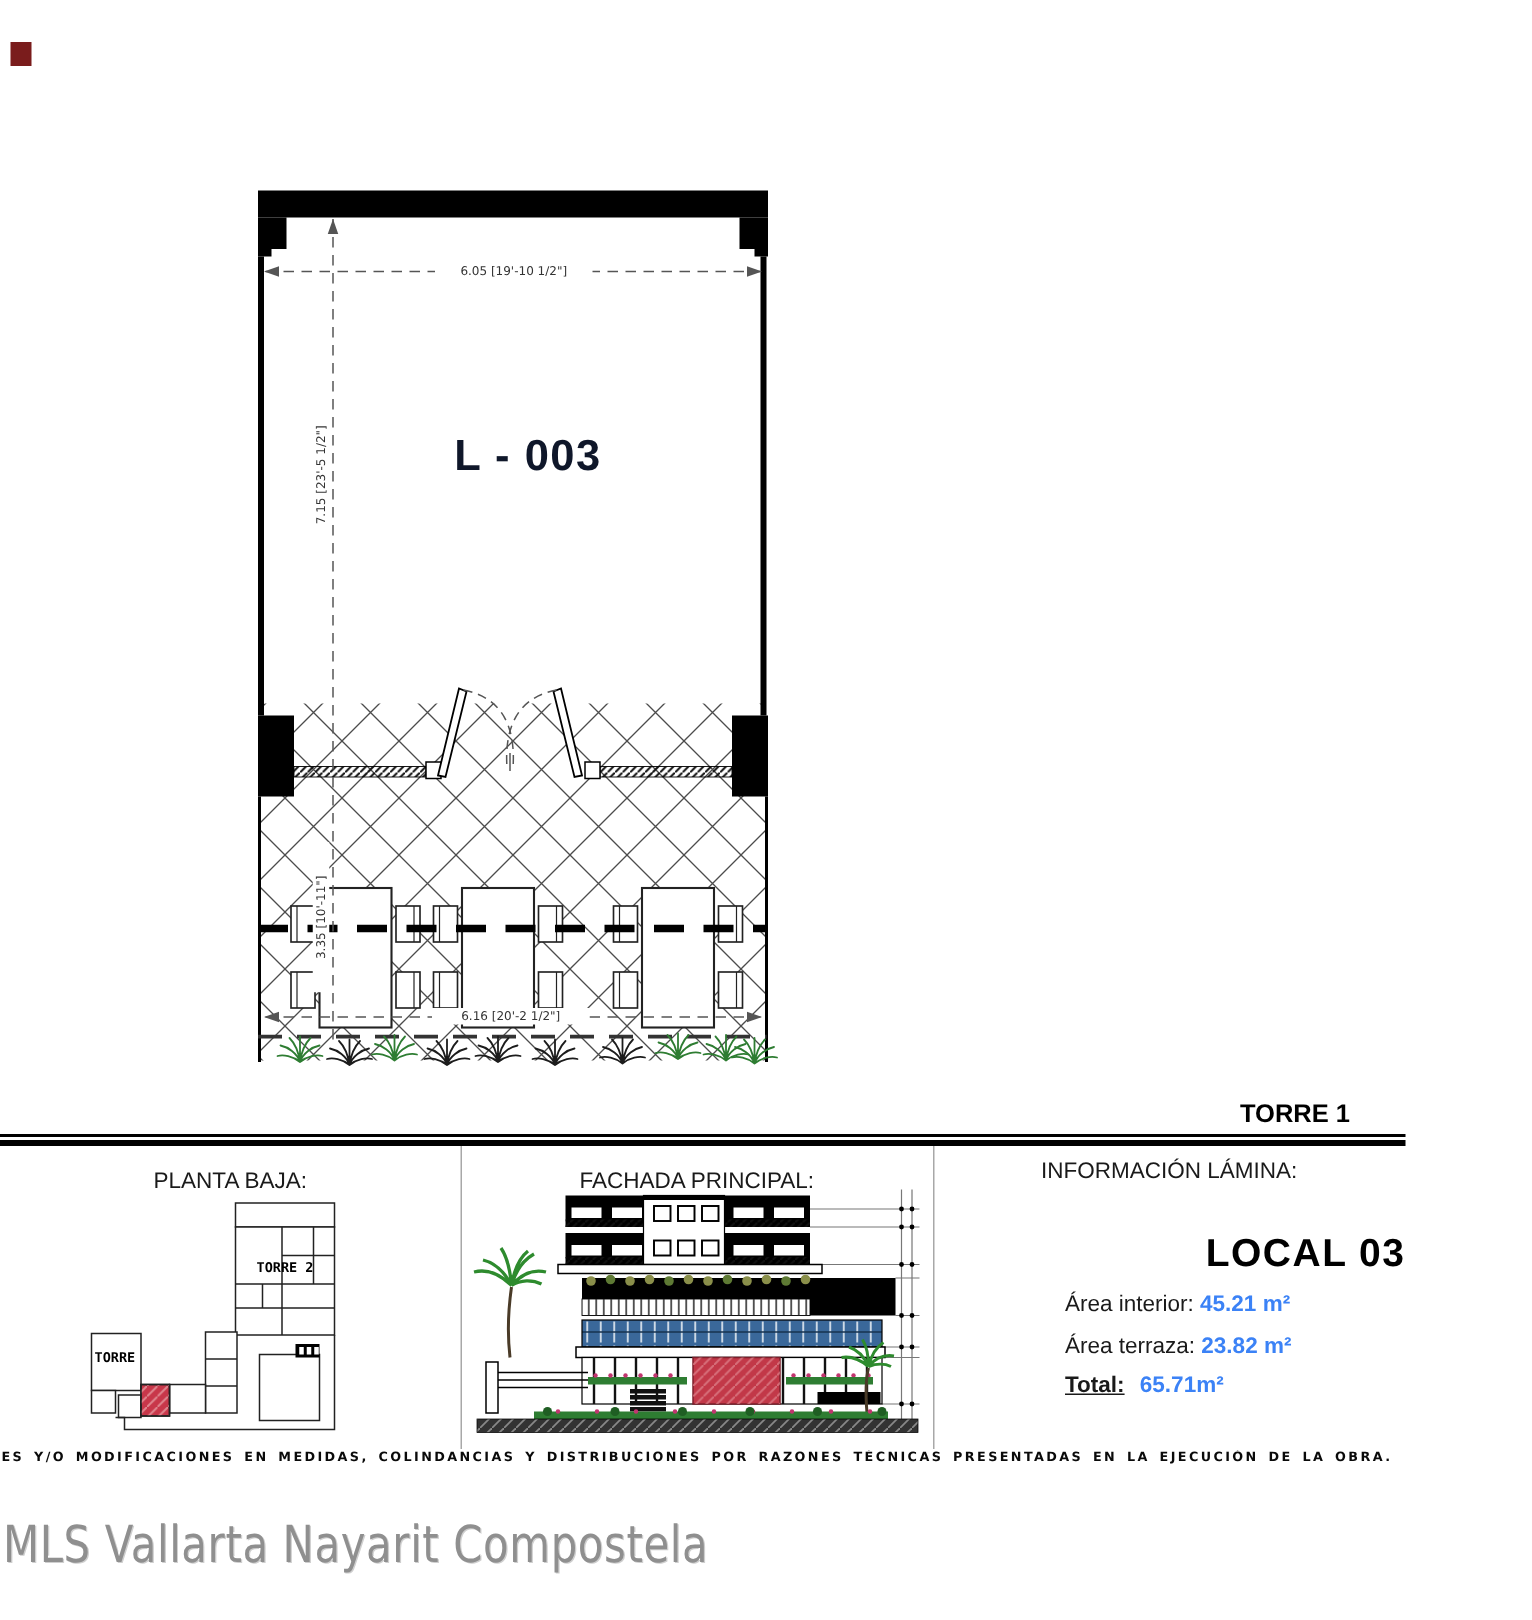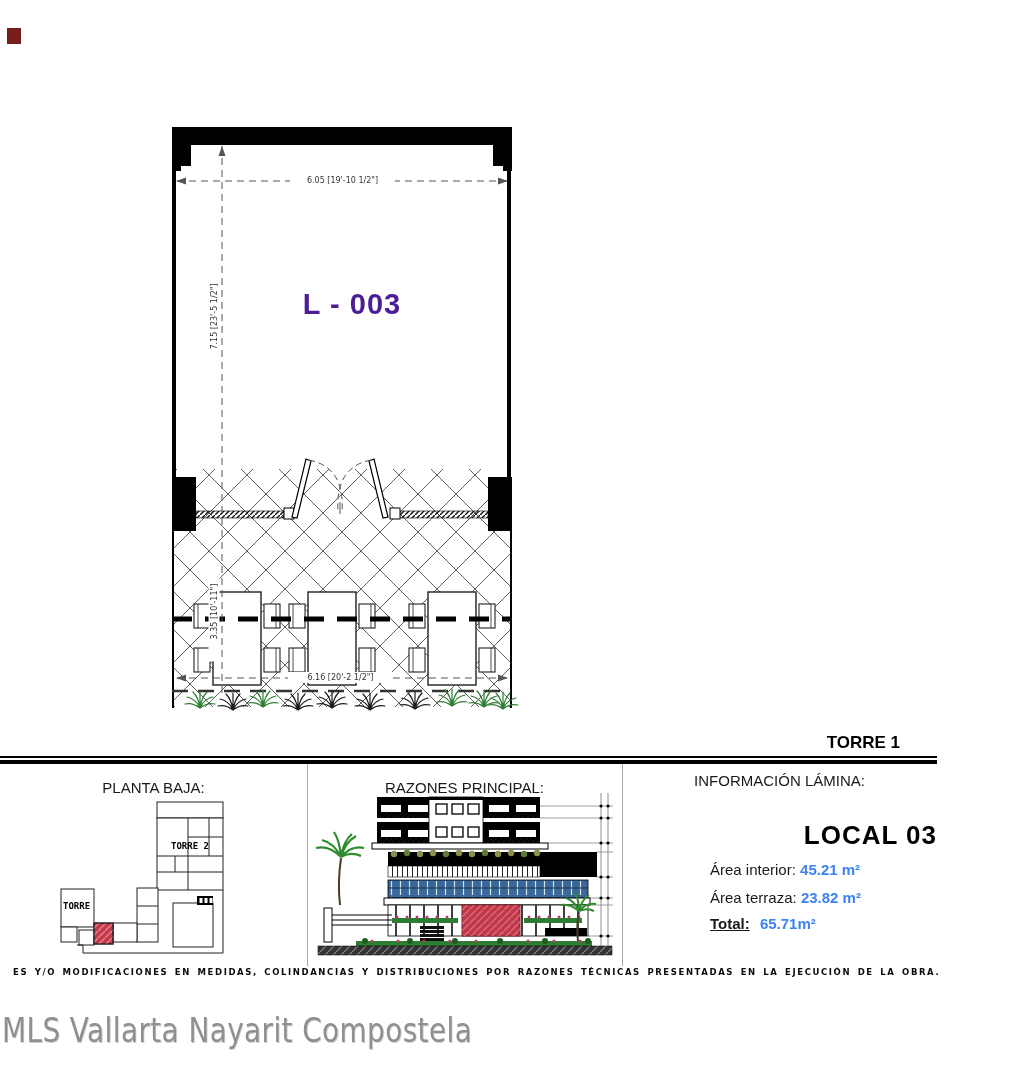--- a/index.html
+++ b/index.html
@@ -3,37 +3,37 @@
 <meta charset="utf-8">
 <style>
   html,body{margin:0;padding:0;background:#fff;}
   .page{position:relative;width:1021px;height:1080px;background:#ffffff;overflow:hidden;
         font-family:"Liberation Sans","DejaVu Sans",sans-serif;color:#111;}
   .abs{position:absolute;}
   svg.layer{position:absolute;left:0;top:0;width:1021px;height:1080px;}
   .dim{font-family:"DejaVu Sans",sans-serif;font-size:8px;color:#333;background:#fff;
        text-align:center;line-height:11px;white-space:nowrap;}
   .dim.vert{transform:rotate(-90deg);transform-origin:center;}
-  .unit-label{font-size:29px;font-weight:bold;letter-spacing:1px;color:#4c1d95;text-align:center;}
+  .unit-label{font-size:29px;font-weight:bold;letter-spacing:1px;color:#0f172a;text-align:center;}
   .torre-head{font-size:17px;font-weight:bold;text-align:right;color:#000;}
   .rule{left:0;top:756px;width:937px;height:8px;}
   .rule .r1{height:2px;background:#000;}
   .rule .r2{height:2px;background:#fff;}
   .rule .r3{height:4px;background:#000;}
   .vdiv{width:1px;background:#a8a8a8;top:764px;height:202px;}
   .sec-title{font-size:15px;color:#1a1a1a;text-align:center;white-space:nowrap;}
   .local-title{font-size:26px;font-weight:bold;color:#000;text-align:right;letter-spacing:1px;}
   .info-row{font-size:15px;color:#1a1a1a;white-space:nowrap;}
   .info-row b{color:#3b82f6;}
   .info-row .ul{font-weight:bold;text-decoration:underline;}
   .keylabel{font-family:"DejaVu Sans Mono",monospace;font-weight:bold;font-size:9px;color:#000;
             white-space:nowrap;overflow:hidden;}
   .disclaimer{left:1px;top:967px;width:964px;font-size:8.5px;font-weight:bold;color:#0a0a0a;
               letter-spacing:1.6px;word-spacing:2px;white-space:nowrap;overflow:hidden;
-              font-family:"DejaVu Sans",sans-serif;padding-left:12px;}
+              font-family:"DejaVu Sans",sans-serif;}
   .watermark{left:2px;top:1010px;font-size:34px;color:#8f8f8f;letter-spacing:0.5px;white-space:nowrap;
              text-shadow:-1px -1px 0 #ffffff,1px 1px 0 #cfcfcf;transform:scaleX(0.82);transform-origin:left center;
              font-family:"DejaVu Sans",sans-serif;}
   .marker{left:7px;top:28px;width:14px;height:16px;background:#7a1c1c;}
 </style>
 </head>
 <body>
 
 <div class="page">
 
@@ -331,21 +331,21 @@
   <div class="abs torre-head" style="left:760px;top:733px;width:140px;">TORRE 1</div>
   <div class="abs rule">
       <div class="r1"></div>
       <div class="r2"></div>
       <div class="r3"></div>
     </div>
   <div class="abs vdiv" style="left:307px;"></div>
   <div class="abs vdiv" style="left:622px;"></div>
 
   <div class="abs sec-title" style="left:0;top:779px;width:307px;">PLANTA BAJA:</div>
-  <div class="abs sec-title" style="left:307px;top:779px;width:315px;">RAZONES PRINCIPAL:</div>
+  <div class="abs sec-title" style="left:307px;top:779px;width:315px;">FACHADA PRINCIPAL:</div>
   <div class="abs sec-title" style="left:622px;top:772px;width:315px;">INFORMACIÓN LÁMINA:</div>
 
   <div class="abs keylabel" style="left:157px;top:805px;width:66px;text-align:center;margin-top:36px;">TORRE 2</div>
   <div class="abs keylabel" style="left:63px;top:901px;width:30px;">TORRE 1</div>
 
   <div class="abs local-title" style="left:622px;top:820px;width:315px;">LOCAL 03</div>
   <div class="abs info-row" style="left:710px;top:861px;">
     <span>Área interior:</span>
     <b>45.21 m²</b>
   </div>

